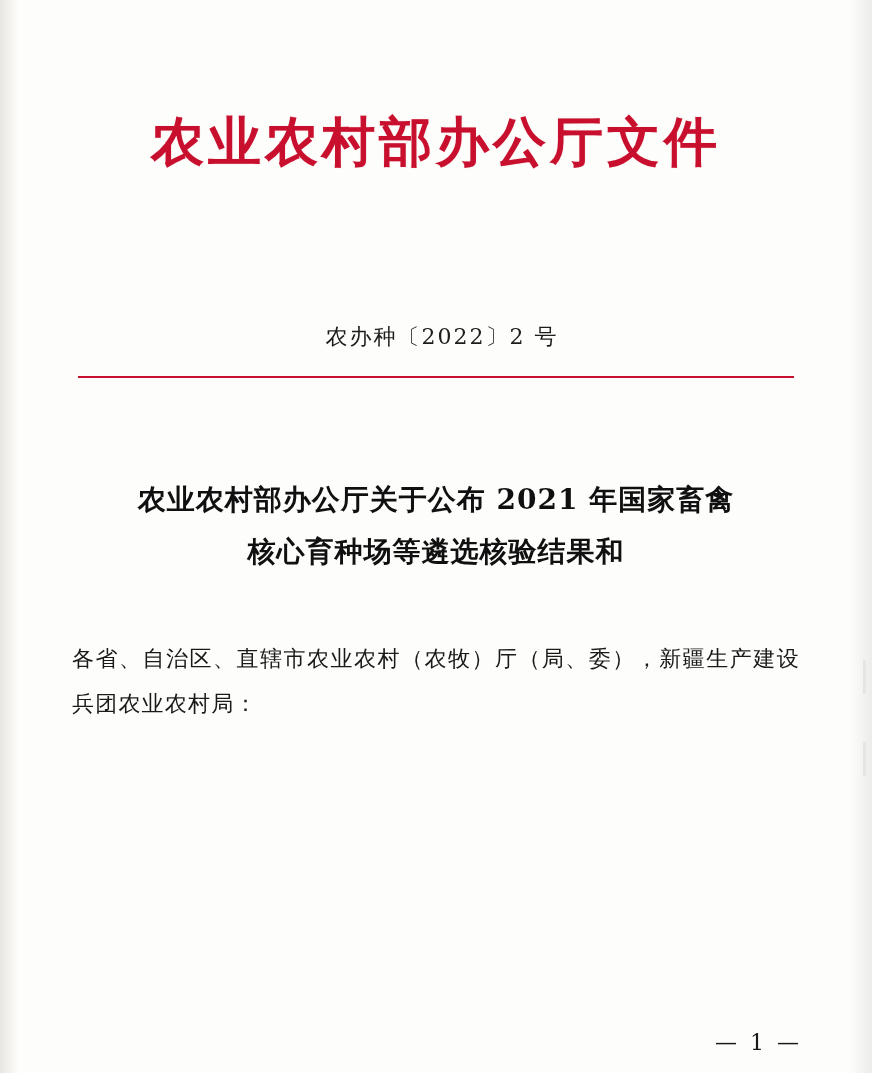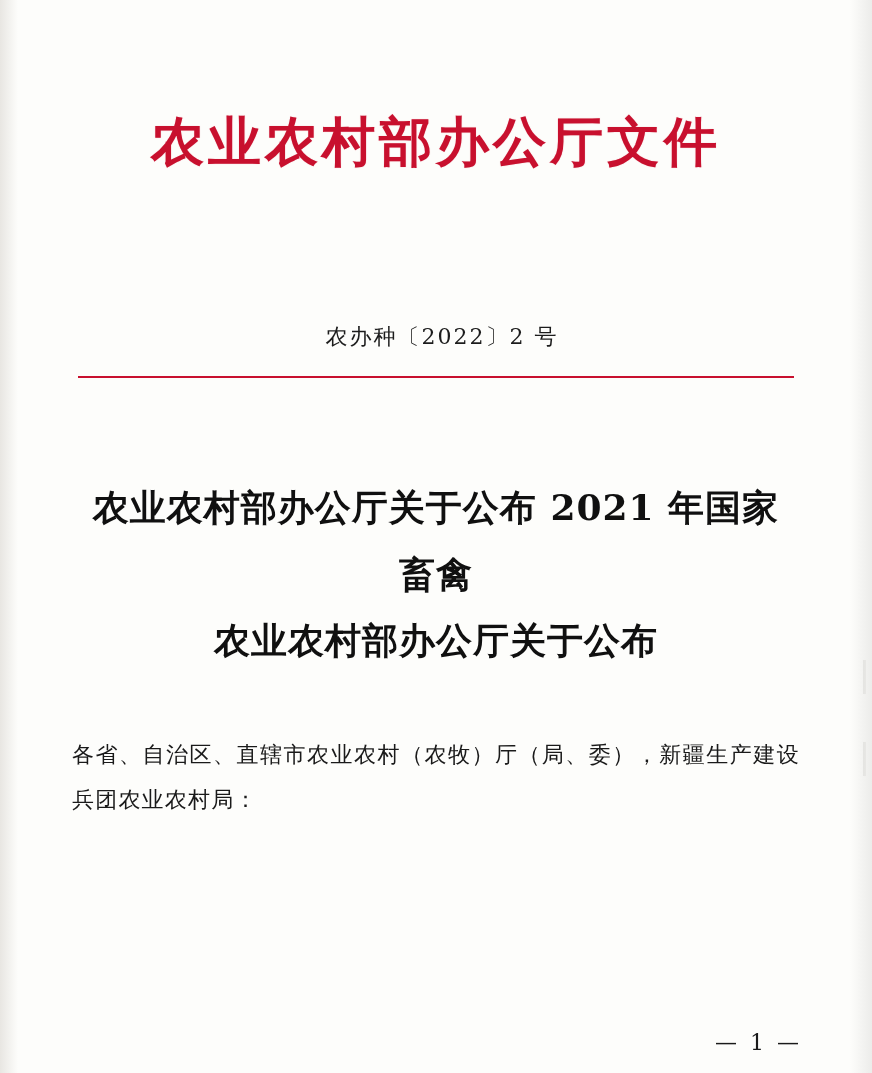--- a/index.html
+++ b/index.html
@@ -66,21 +66,21 @@
     margin: 24px 78px 0 78px;
     height: 2px;
     background: #c8102e;
   }
 
   .doc-subject {
     margin: 96px 92px 0 92px;
     text-align: center;
     font-family: "DejaVu Serif", serif;
     font-weight: bold;
-    font-size: 36px;
+    font-size: 28px;
     line-height: 1.85;
     color: #101010;
     letter-spacing: 1px;
   }
 
   .doc-body {
     margin: 58px 72px 0 72px;
     font-family: Liberation Sans, sans-serif;
     font-size: 22px;
     line-height: 2.05;
@@ -125,21 +125,21 @@
   <div class="doc-header">
     <div class="doc-title-red">农业农村部办公厅文件</div>
   </div>
 
   <div class="doc-number">农办种〔2022〕2 号</div>
 
   <div class="red-rule"></div>
 
   <div class="doc-subject">
     <div>农业农村部办公厅关于公布 2021 年国家畜禽</div>
-    <div>农业农村部办公厅关于公布</div>
+    <div>核心育种场等遴选核验结果和</div>
   </div>
 
   <div class="doc-body">
     <p>各省、自治区、直辖市农业农村（农牧）厅（局、委），新疆生产建设兵团农业农村局：</p>
   </div>
 
   <div class="edge-mark m1"></div>
   <div class="edge-mark m2"></div>
 
   <div class="page-number">— 1 —</div>

